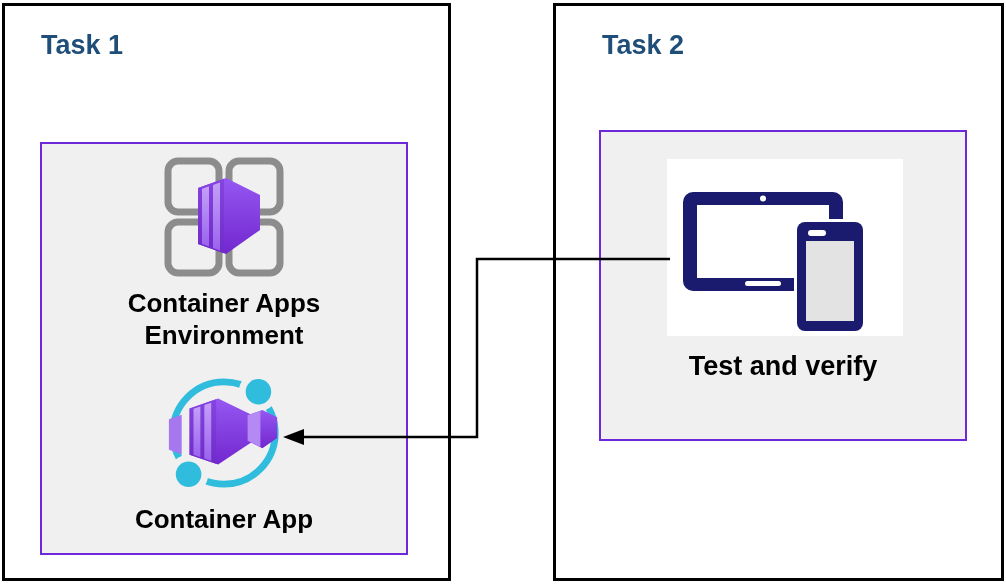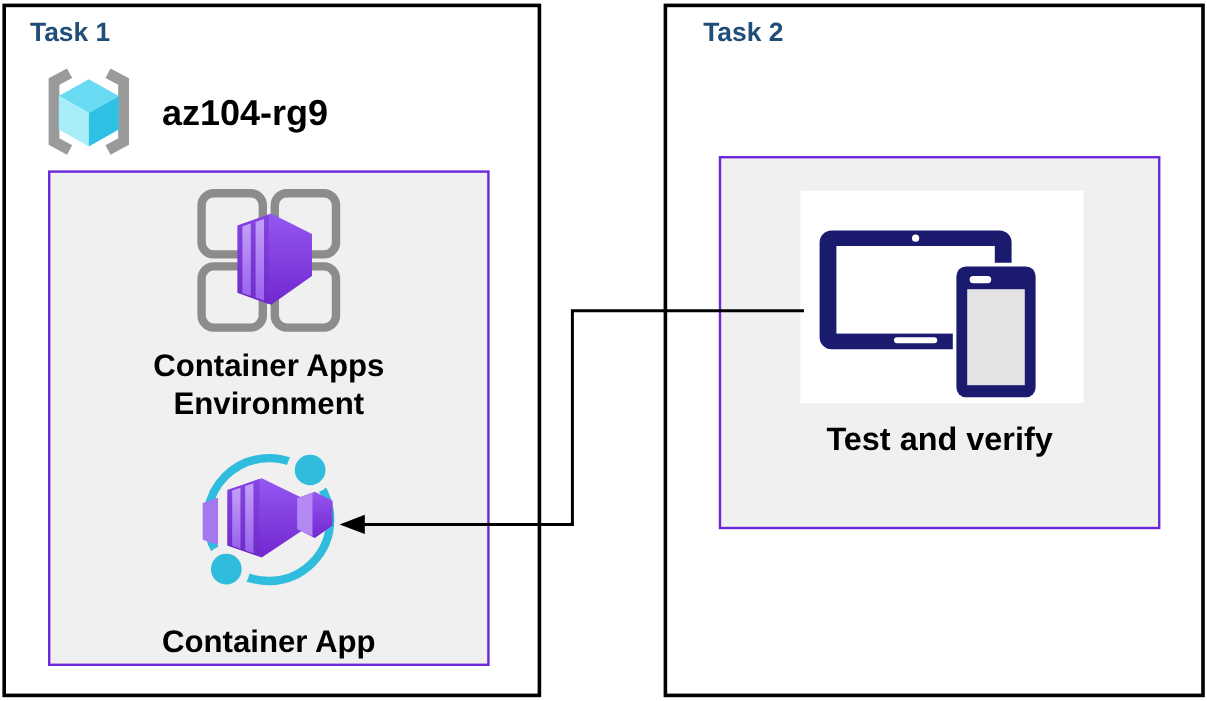--- a/index.html
+++ b/index.html
@@ -8,21 +8,21 @@
     font-family:"Liberation Sans", sans-serif; overflow:hidden;
   }
   .task-box {
     position:absolute; background:#ffffff;
     border:3px solid #000000; box-sizing:content-box;
   }
   #task1 { left:2px;   top:3px; width:443px; height:572px; }
   #task2 { left:553px; top:3px; width:445px; height:572px; }
 
   .task-title {
-    position:absolute; margin:0; font-size:22px; font-weight:bold;
+    position:absolute; margin:16px; font-size:27px; font-weight:bold;
     color:#1f4e79; top:8px;
   }
   #task1 .task-title { left:20px; }
   #task2 .task-title { left:30px; }
 
   .rg-row {
     position:absolute; left:24px; top:50px;
     display:flex; align-items:center; gap:16px;
   }
   .rg-name { font-size:30px; font-weight:bold; color:#000000; }
@@ -35,21 +35,21 @@
   #panel2 { left:43px; top:124px; width:364px; height:307px; }
 
   .node { position:absolute; left:0; right:0; text-align:center; }
   #node-env { top:12px; }
   #node-app { top:228px; }
 
   .node-label {
     font-size:26px; font-weight:bold; color:#000000; line-height:1.23;
   }
   #node-env .node-label { max-width:250px; margin:2px auto 0; }
-  #node-app .node-label { margin-top:20px; }
+  #node-app .node-label { margin-top:6px; }
 
   .icon-panel {
     position:absolute; left:66px; top:27px; width:236px; height:177px;
     background:#ffffff; display:flex; align-items:center; justify-content:center;
   }
   #verify-label { position:absolute; top:218px; left:0; right:0; text-align:center; }
   #verify-label .node-label { font-size:27px; }
 
   .connector {
     position:absolute; left:0; top:0; width:1006px; height:584px;
@@ -57,30 +57,20 @@
   }
 </style>
 </head>
 <body>
 
 <div class="stage">
 
   <section class="task-box" id="task1">
     <h2 class="task-title">Task 1</h2>
 
-    <div class="rg-row">
-      <svg width="90" height="78" viewBox="0 0 90 78">
-        <path d="M29 5 L16 12 L16 62 L29 69" stroke="#9a9a9a" stroke-width="9" fill="none"></path>
-        <path d="M61 5 L74 12 L74 62 L61 69" stroke="#9a9a9a" stroke-width="9" fill="none"></path>
-        <polygon points="45,10 70,24 45,38 20,24" fill="#68dbf2"></polygon>
-        <polygon points="20,24 45,38 45,66 20,52" fill="#a8eef9"></polygon>
-        <polygon points="70,24 45,38 45,66 70,52" fill="#2fc1e4"></polygon>
-      </svg>
-      <span class="rg-name">az104-rg9</span>
-    </div>
 
     <div class="panel" id="panel1">
 
       <div class="node" id="node-env">
         <svg width="128" height="126" viewBox="0 0 128 126">
           <defs>
             <linearGradient id="gB" x1="0" y1="0" x2="0" y2="1">
               <stop offset="0" stop-color="#9557f2"></stop>
                 <stop offset="1" stop-color="#7227cf"></stop>
             </linearGradient>

